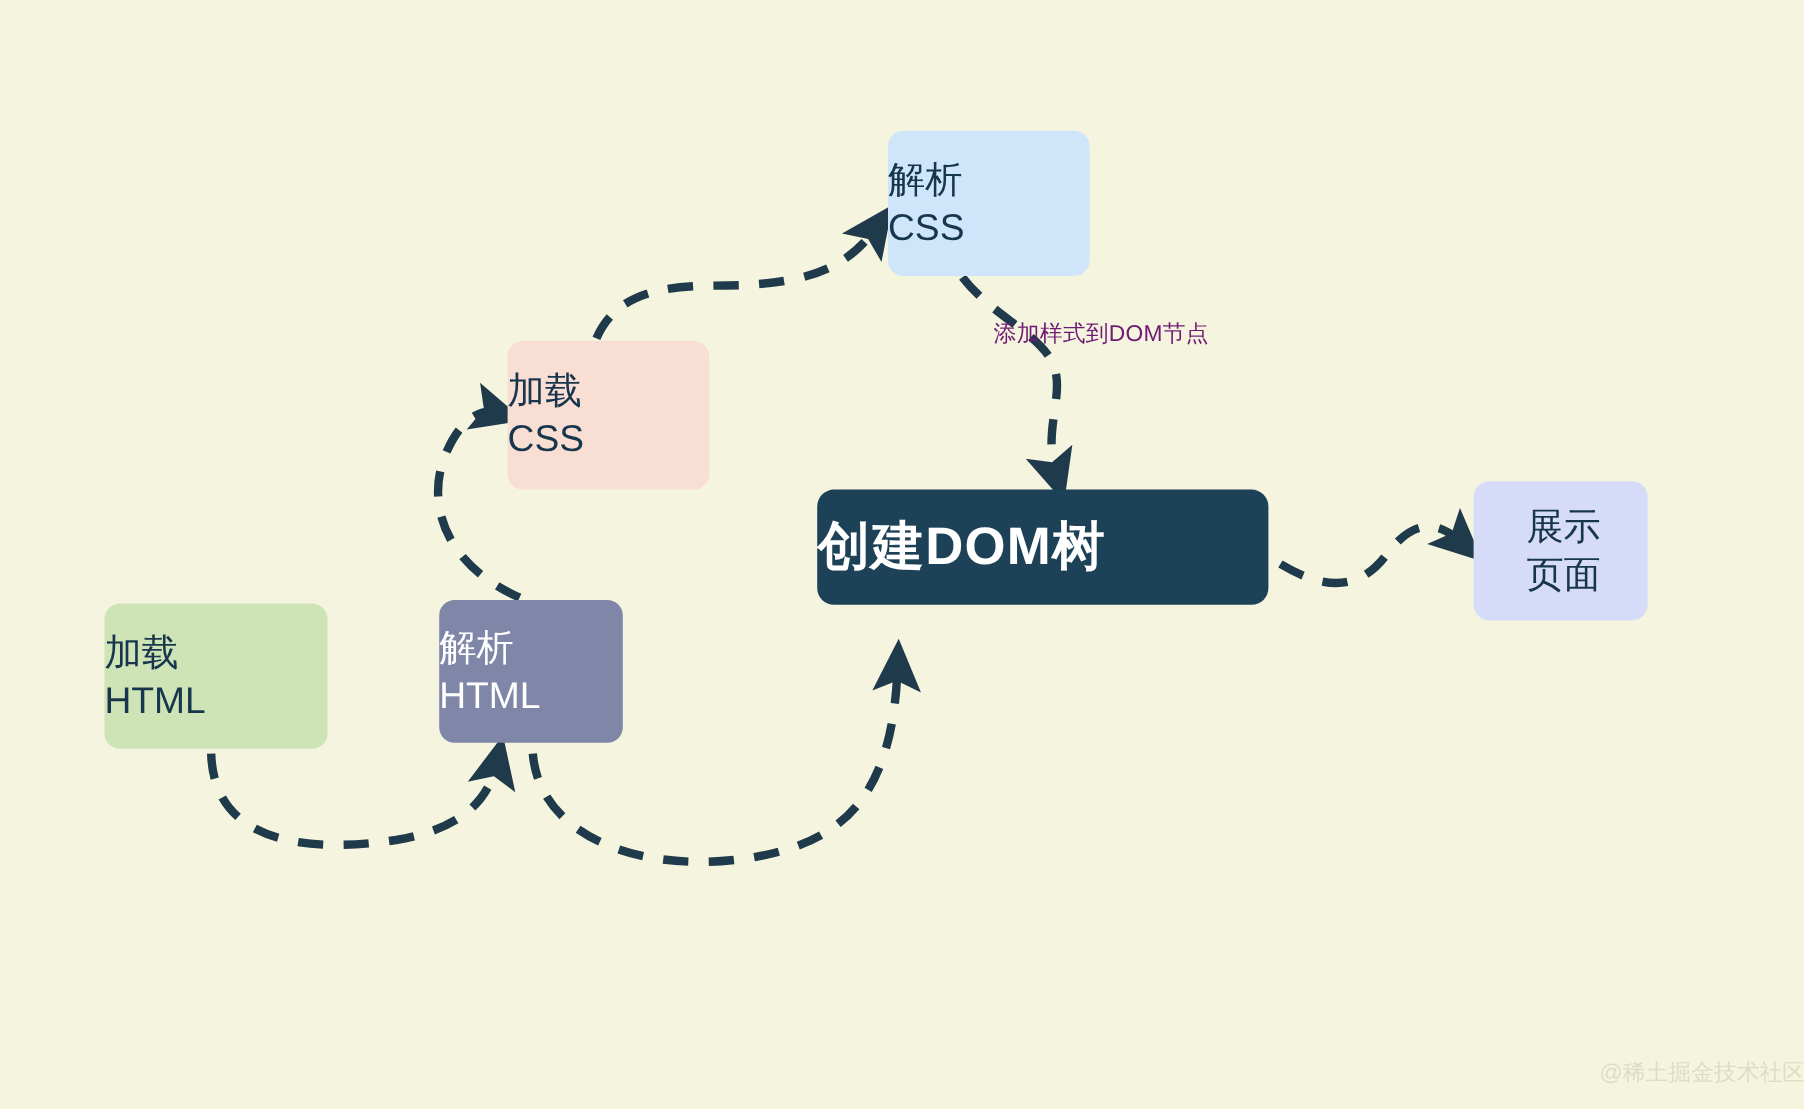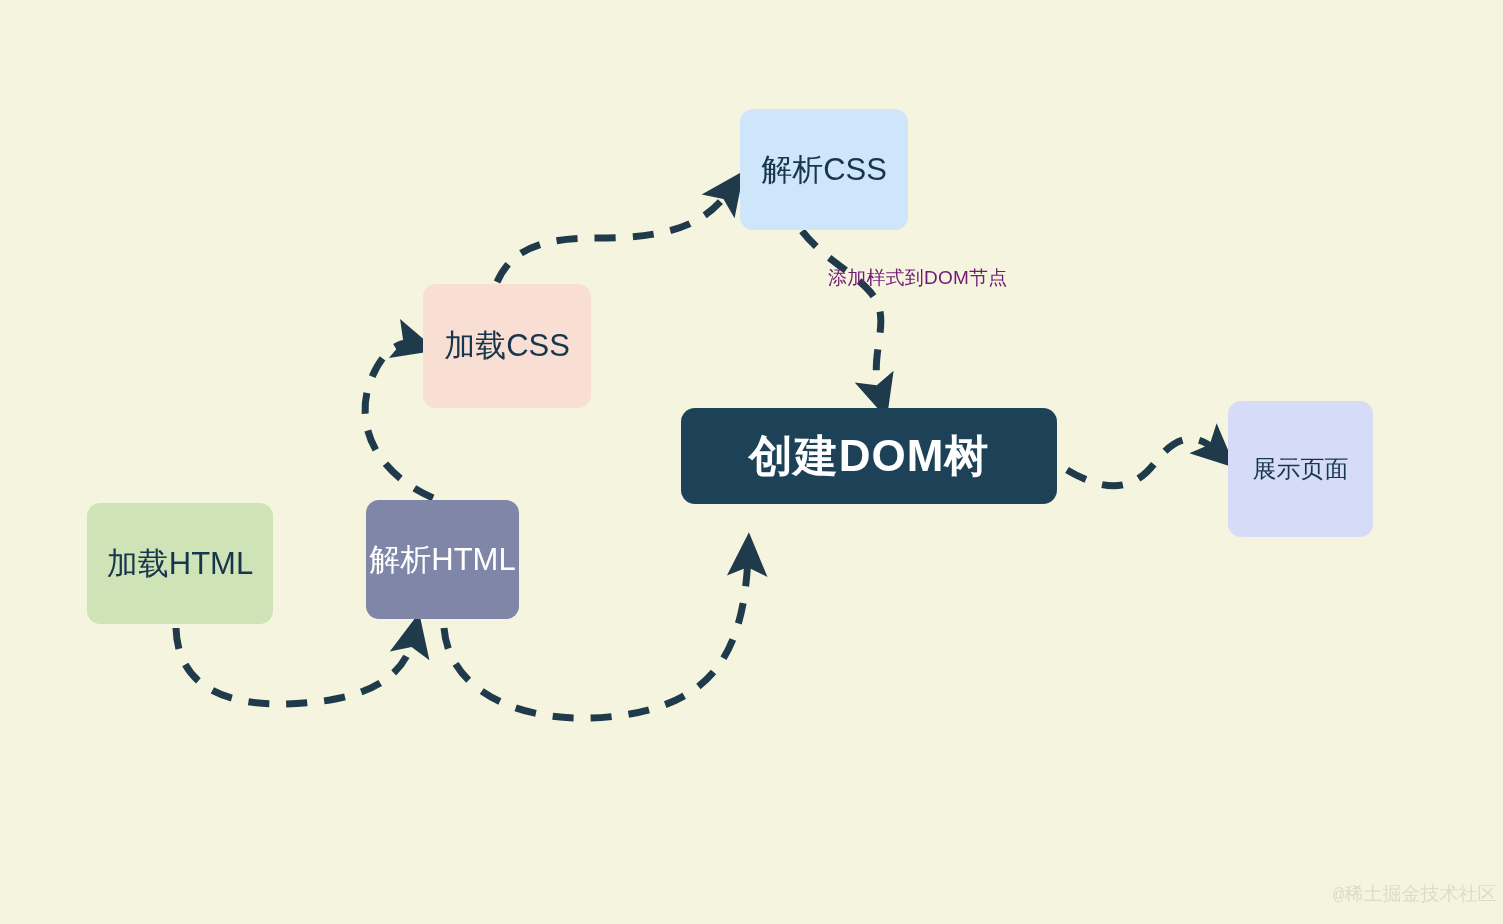--- a/index.html
+++ b/index.html
@@ -24,22 +24,22 @@
     left: 0;
     top: 0;
     width: 1503px;
     height: 924px;
     pointer-events: none;
   }
   .node {
     position: absolute;
     box-sizing: border-box;
     display: flex;
-    flex-direction: row;
-    align-items: center;
+    flex-direction: column;
+    align-items: flex-start;
     justify-content: center;
     border-radius: 14px;
     text-align: center;
     line-height: 1.28;
     color: #17364d;
   }
   .node .ln {
     display: block;
     white-space: nowrap;
   }
@@ -84,44 +84,45 @@
     background: #1d4257;
     color: #ffffff;
     font-size: 44px;
     font-weight: 700;
     letter-spacing: 1px;
     border-radius: 14px;
   }
   
   #node-show-page {
     left: 1228px; top: 401px;
-    width: 145px; height: 136px;
+    width: 145px; height: 116px;
     background: #d6dcf7;
-    font-size: 24px;
+    font-size: 31px;
     border-radius: 13px;
+    padding-left: 44px;
   }
 
   #edge-label-add-style {
     position: absolute;
     left: 828px;
     top: 265px;
     font-size: 19px;
     color: #701a75;
     white-space: nowrap;
     letter-spacing: 0.2px;
   }
 
   #watermark {
     position: absolute;
     left: 1333px;
     top: 881px;
     font-size: 19px;
     color: #ddddc4;
     white-space: nowrap;
-    font-family: Liberation Mono, monospace;
+    font-family: Liberation Sans, sans-serif;
   }
 </style>
 </head>
 <body>
 
 <div id="stage">
 
   <svg class="arrows" viewBox="0 0 1503 924" width="1503" height="924">
     <defs>
       <marker id="ah" markerWidth="7" markerHeight="7" refX="3.2" refY="3.3" orient="auto" markerUnits="strokeWidth">

